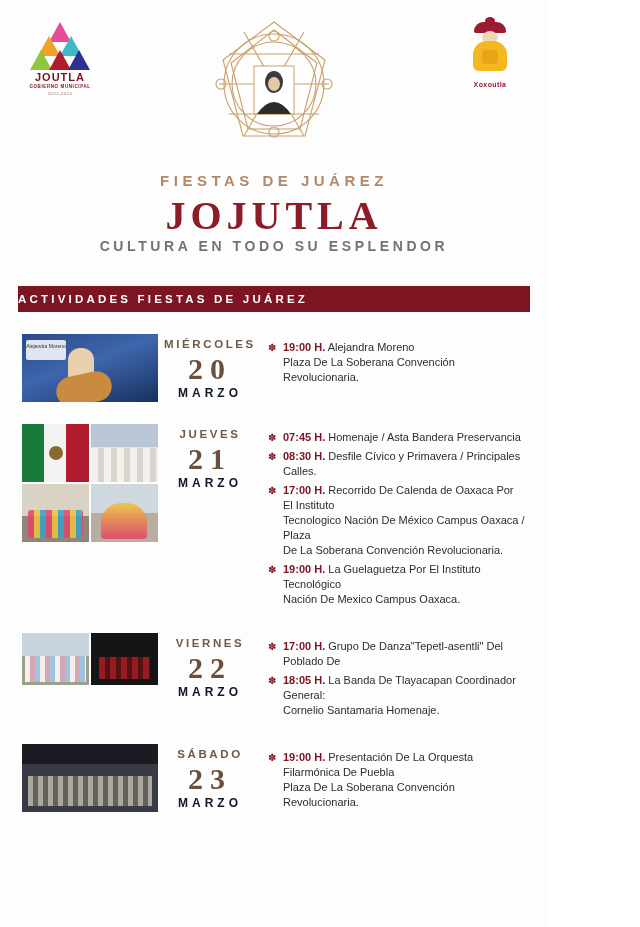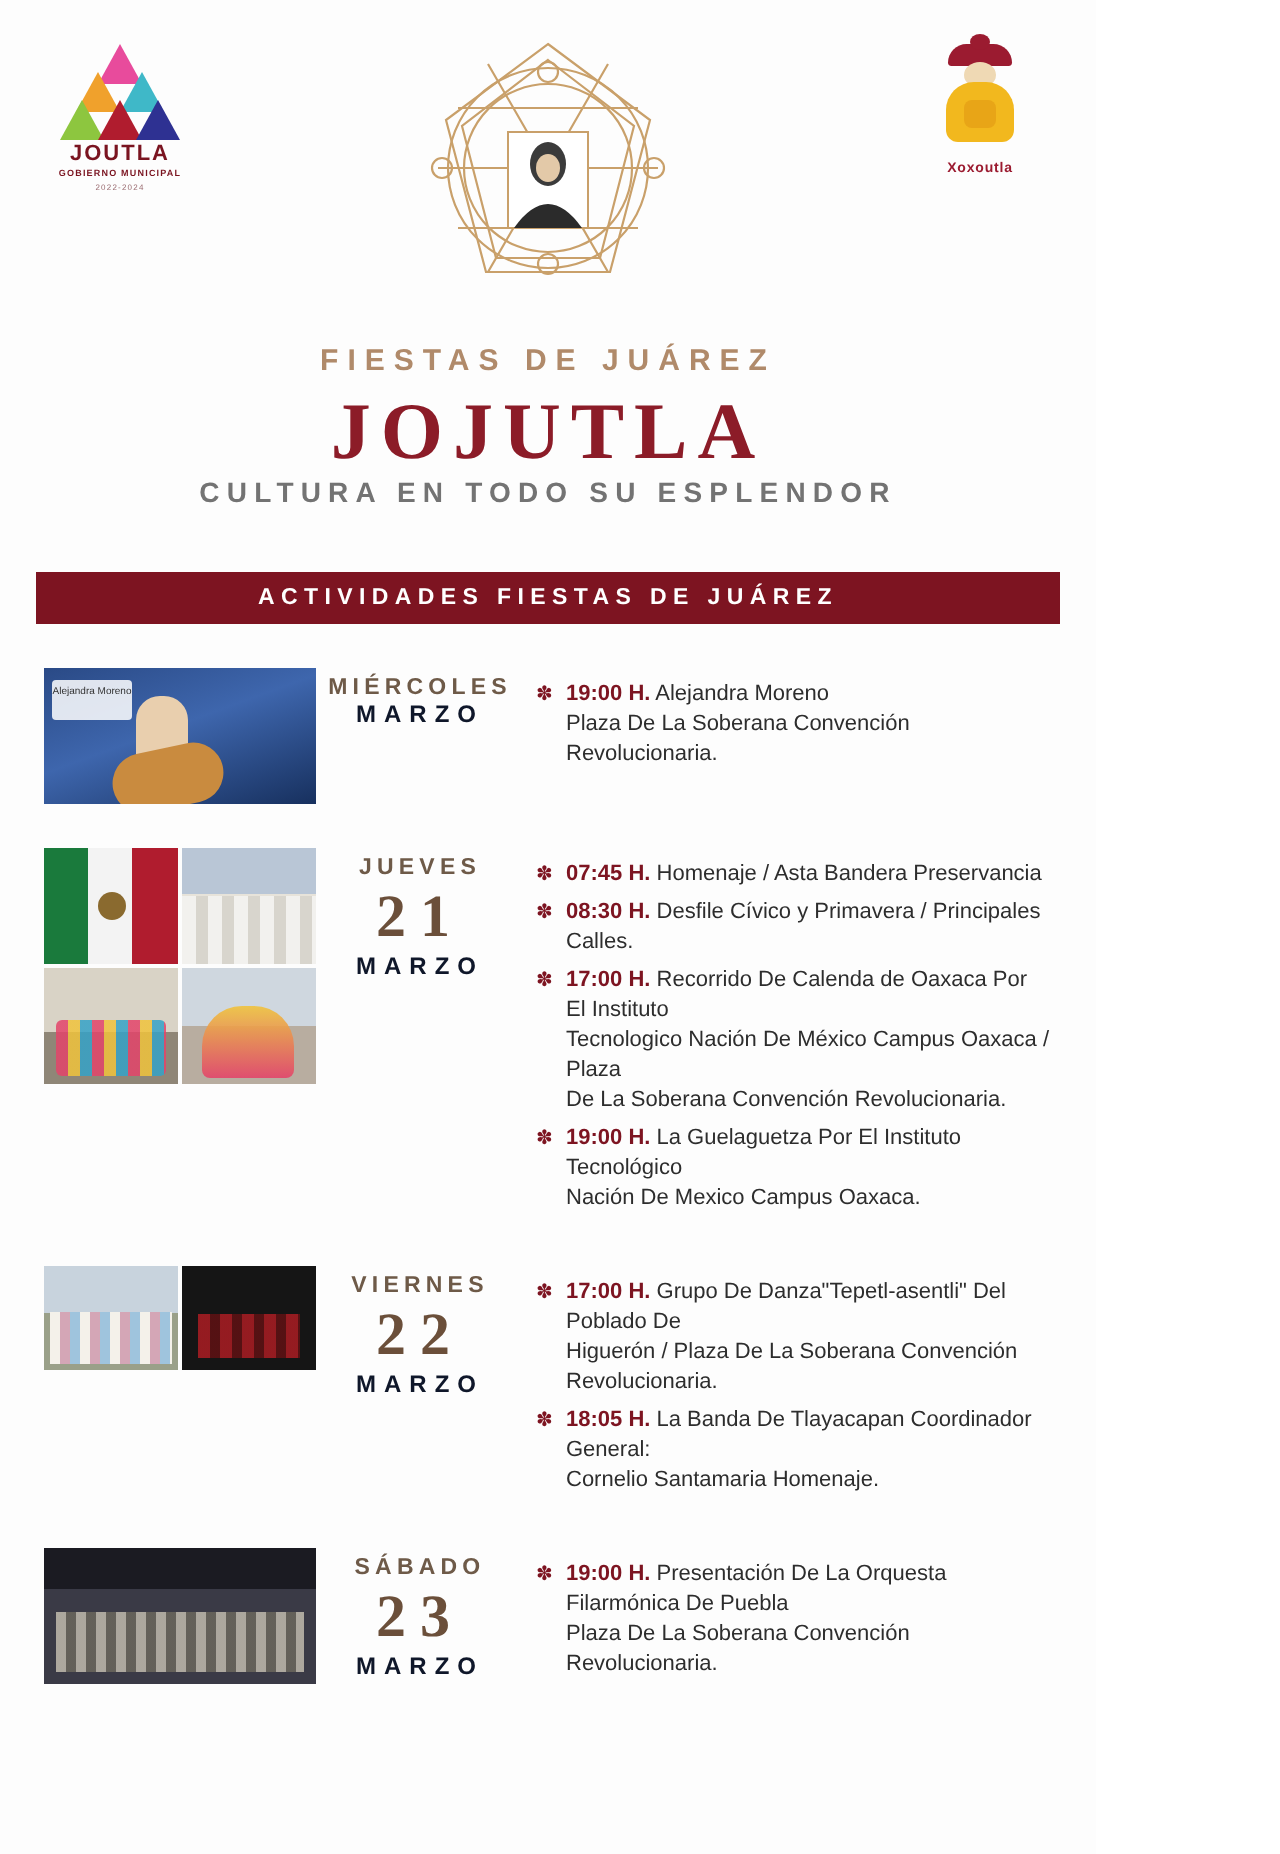--- a/index.html
+++ b/index.html
@@ -110,21 +110,21 @@
     text-align: center;
     font-size: 14px; letter-spacing: 3.6px;
     color: #737373; font-weight: bold;
   }
 
   
   .banner {
     margin: 16px 18px 0 18px;
     background: #7d1421;
     color: #ffffff;
-    text-align: center;
+    text-align: left;
     font-size: 11.5px;
     font-weight: bold;
     letter-spacing: 3.2px;
     padding: 7px 0 7px 0;
   }
 
   
   .agenda { margin-top: 22px; }
   .day-row {
     display: flex;
@@ -298,20 +298,21 @@
 
   <div class="agenda">
       <div class="day-row">
         <div class="photos">
           <div class="ph full p-alejandra">
             <div class="p-badge">Alejandra Moreno</div>
           </div>
         </div>
         <div class="datecol">
           <div class="dayname">MIÉRCOLES</div>
+          <div class="daynum">20</div>
           <div class="month">MARZO</div>
         </div>
         <div class="events">
           <div class="event">
             <span class="star">✽</span>
             <div class="etext"><span class="etime">19:00 H.</span> <span>Alejandra Moreno</span><br><span>Plaza De La Soberana Convención Revolucionaria.</span></div>
           </div>
         </div>
       </div>
       <div class="day-row">
@@ -351,21 +352,21 @@
           <div class="ph wide p-band"></div>
         </div>
         <div class="datecol">
           <div class="dayname">VIERNES</div>
           <div class="daynum">22</div>
           <div class="month">MARZO</div>
         </div>
         <div class="events">
           <div class="event">
             <span class="star">✽</span>
-            <div class="etext"><span class="etime">17:00 H.</span> <span>Grupo De Danza"Tepetl-asentli" Del Poblado De</span><br><span>Higuerón / Plaza De La Soberana Convención Revolucionaria.</span></div>
+            <div class="etext"><span class="etime">17:00 H.</span> <span>Grupo De Danza"Tepetl-asentli" Del Poblado De</span><br></div>
           </div>
           <div class="event">
             <span class="star">✽</span>
             <div class="etext"><span class="etime">18:05 H.</span> <span>La Banda De Tlayacapan Coordinador General:</span><br><span>Cornelio Santamaria Homenaje.</span></div>
           </div>
         </div>
       </div>
       <div class="day-row">
         <div class="photos">
           <div class="ph p-orch"></div>

